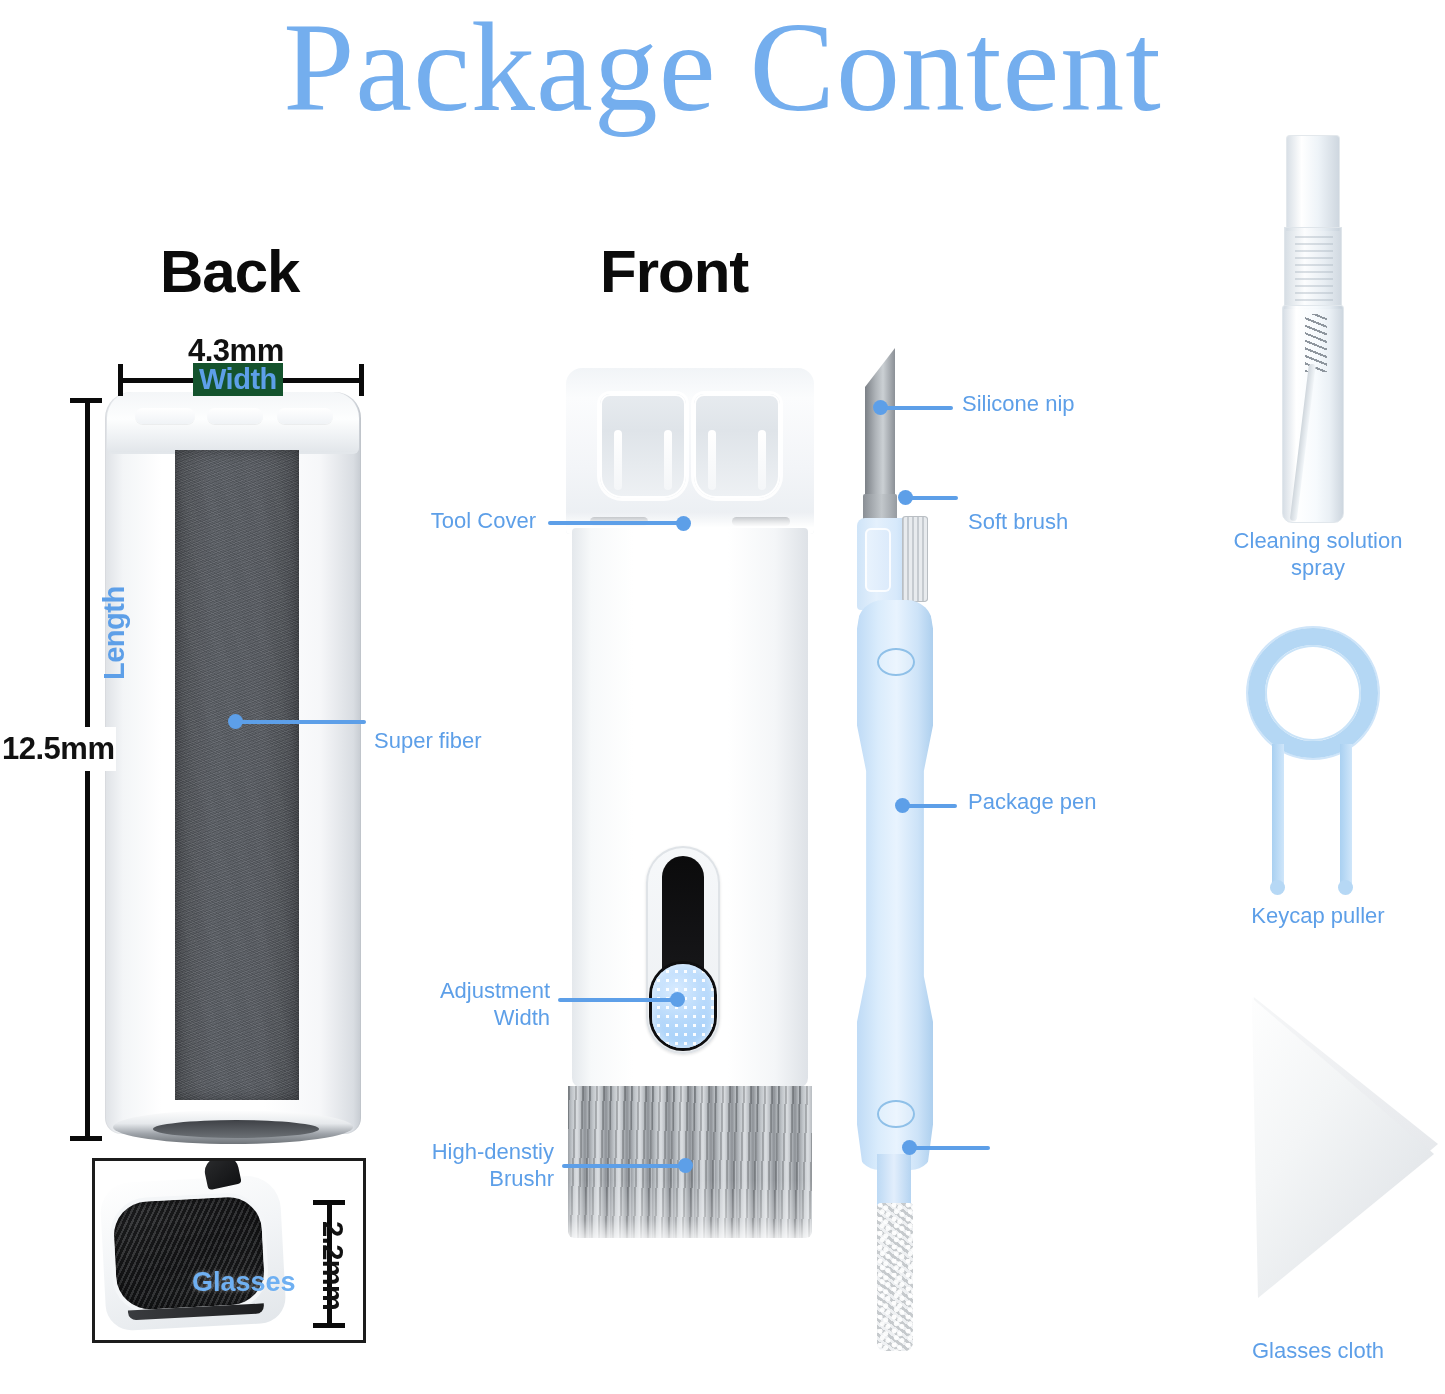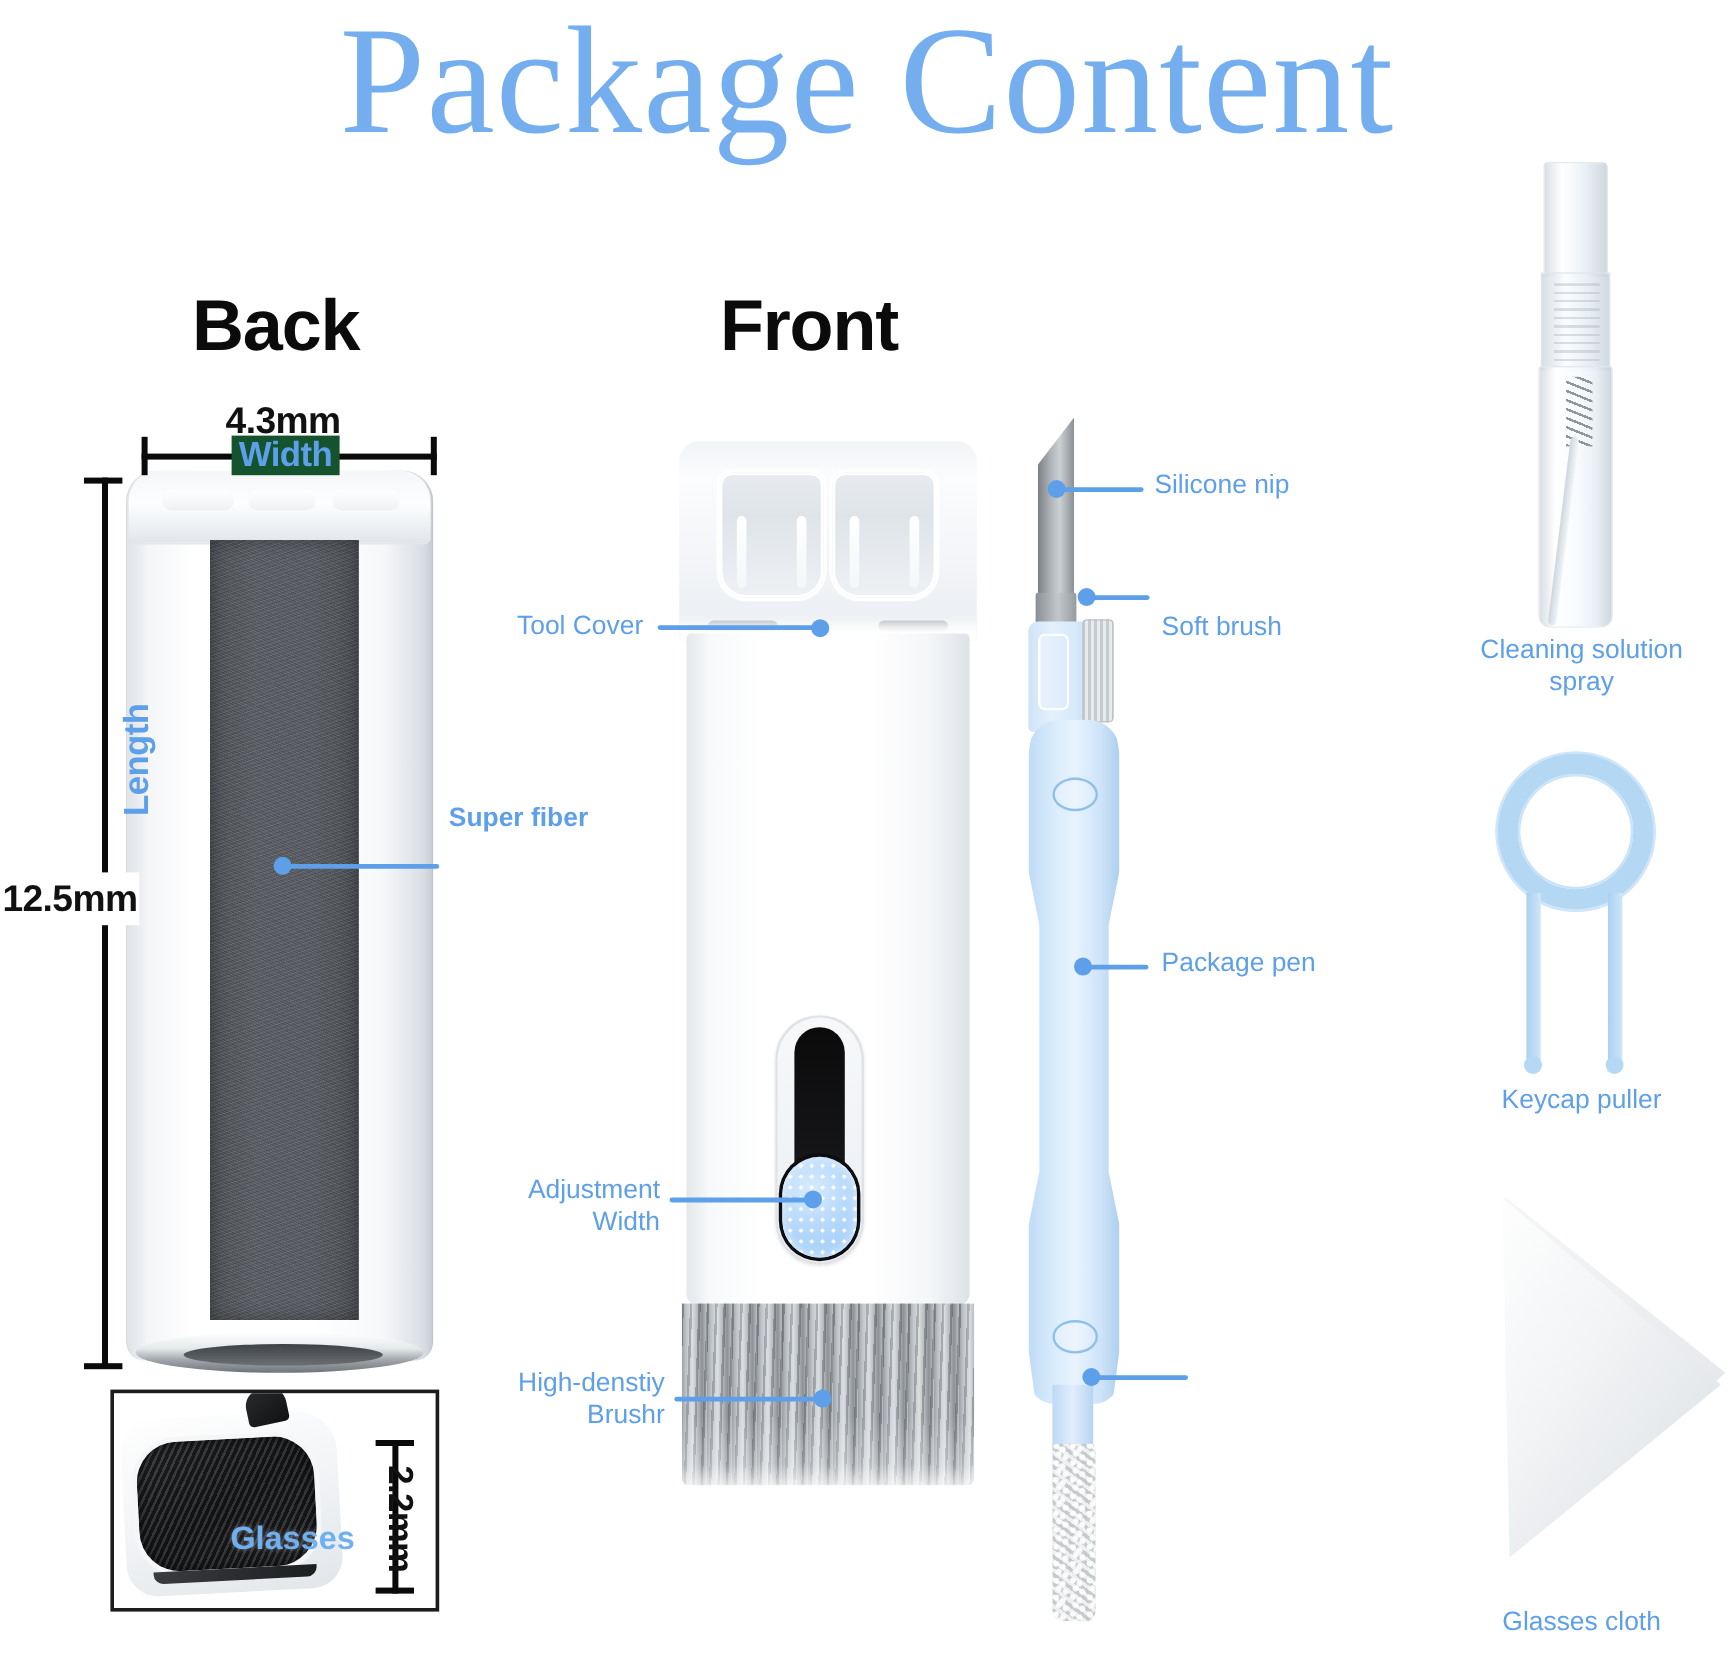--- a/index.html
+++ b/index.html
@@ -400,21 +400,21 @@
   <div class="dim-label blue" style="left:193px; top:363px; background:#14532d; padding:0 6px; font-size:29px;">Width</div>
 
   <div class="dim-v" style="left:85px; top:398px; height:742px;"></div>
   <div class="tick-h" style="left:70px; top:398px; width:32px;"></div>
   <div class="tick-h" style="left:70px; top:1136px; width:32px;"></div>
   <div class="dim-label blue rot-90" style="left:98px; top:680px; font-size:29px;">Length</div>
   <div class="dim-label" style="left:0px; top:727px; background:#fff; padding:4px 2px;">12.5mm</div>
 
   <div class="dot" style="left:228px; top:714px;"></div>
   <div class="leader" style="left:240px; top:720px; width:126px;"></div>
-  <div class="callout l big" style="left:374px; top:668px;font-weight:bold;">Super fiber</div>
+  <div class="callout l big" style="left:374px; top:728px;">Super fiber</div>
 
   <div id="front-unit">
     <div id="front-cover">
       <div class="cov-slot sl-a">
         <i></i>
           <i class="i2"></i>
       </div>
       <div class="cov-slot sl-b">
         <i></i>
           <i class="i2"></i>

